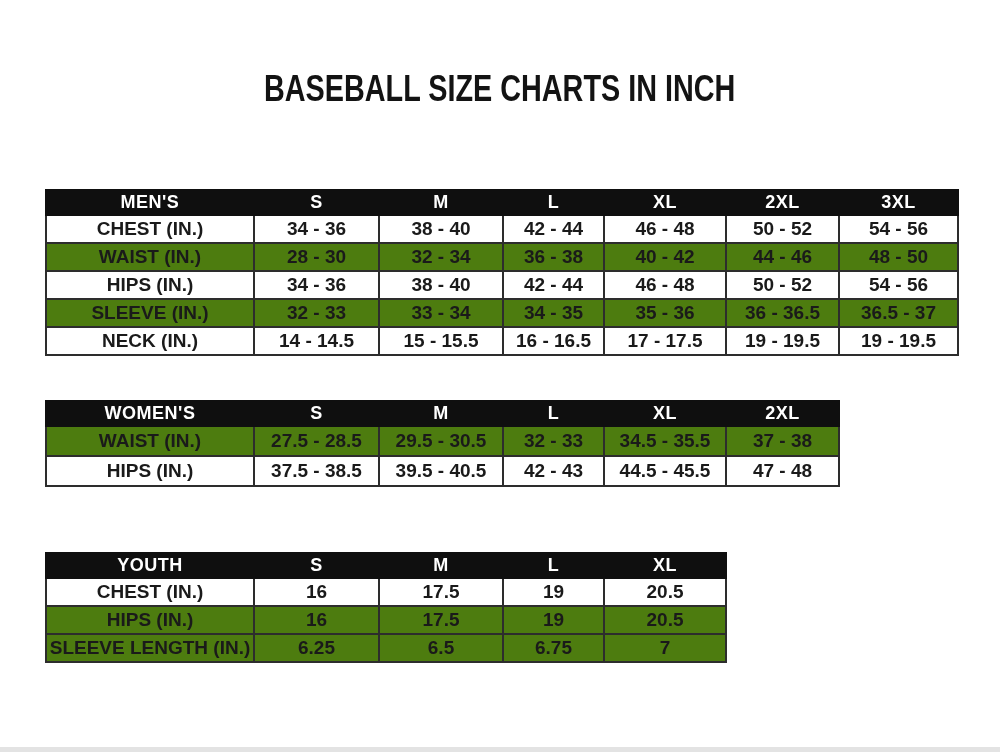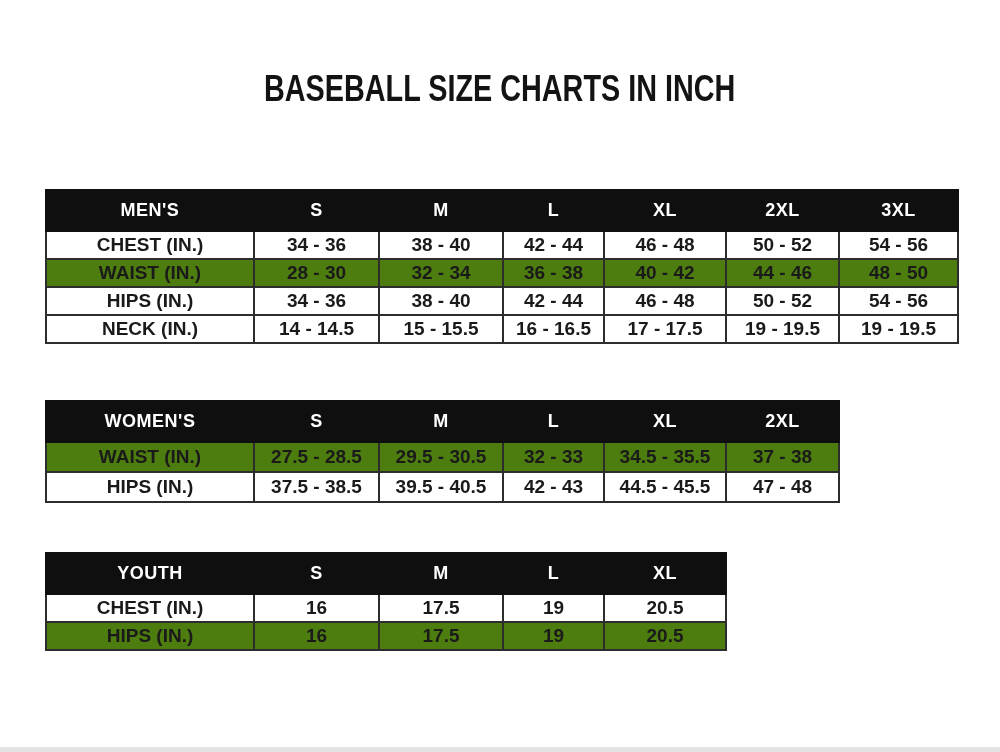--- a/index.html
+++ b/index.html
@@ -52,21 +52,21 @@
   table.size-table th {
     background: #0f0f0f;
     color: #ffffff;
     font-size: 18px;
     font-weight: bold;
     letter-spacing: 0.5px;
     text-align: center;
     vertical-align: middle;
     height: 24px;
     border: 2px solid #0f0f0f;
-    padding: 9px 0;
+    padding: 1px 0;
   }
   table.size-table td {
     border: 2px solid #2d2d2d;
     background: #ffffff;
     color: #1a1a1a;
     font-size: 19px;
     font-weight: bold;
     text-align: center;
     vertical-align: middle;
     height: 28px;
@@ -134,20 +134,29 @@
           </tr>
           <tr>
             <td>HIPS (IN.)</td>
             <td>34 - 36</td>
             <td>38 - 40</td>
             <td>42 - 44</td>
             <td>46 - 48</td>
             <td>50 - 52</td>
             <td>54 - 56</td>
           </tr>
+          <tr class="alt">
+            <td>SLEEVE (IN.)</td>
+            <td>32 - 33</td>
+            <td>33 - 34</td>
+            <td>34 - 35</td>
+            <td>35 - 36</td>
+            <td>36 - 36.5</td>
+            <td>36.5 - 37</td>
+          </tr>
           <tr>
             <td>NECK (IN.)</td>
             <td>14 - 14.5</td>
             <td>15 - 15.5</td>
             <td>16 - 16.5</td>
             <td>17 - 17.5</td>
             <td>19 - 19.5</td>
             <td>19 - 19.5</td>
           </tr>
         </tbody>
@@ -221,19 +230,26 @@
             <td>19</td>
             <td>20.5</td>
           </tr>
           <tr class="alt">
             <td>HIPS (IN.)</td>
             <td>16</td>
             <td>17.5</td>
             <td>19</td>
             <td>20.5</td>
           </tr>
+          <tr class="alt">
+            <td>SLEEVE LENGTH (IN.)</td>
+            <td>6.25</td>
+            <td>6.5</td>
+            <td>6.75</td>
+            <td>7</td>
+          </tr>
         </tbody>
       </table>
     </div>
 
   <div class="bottom-strip"></div>
 
 </div>
 
 </body></html>

